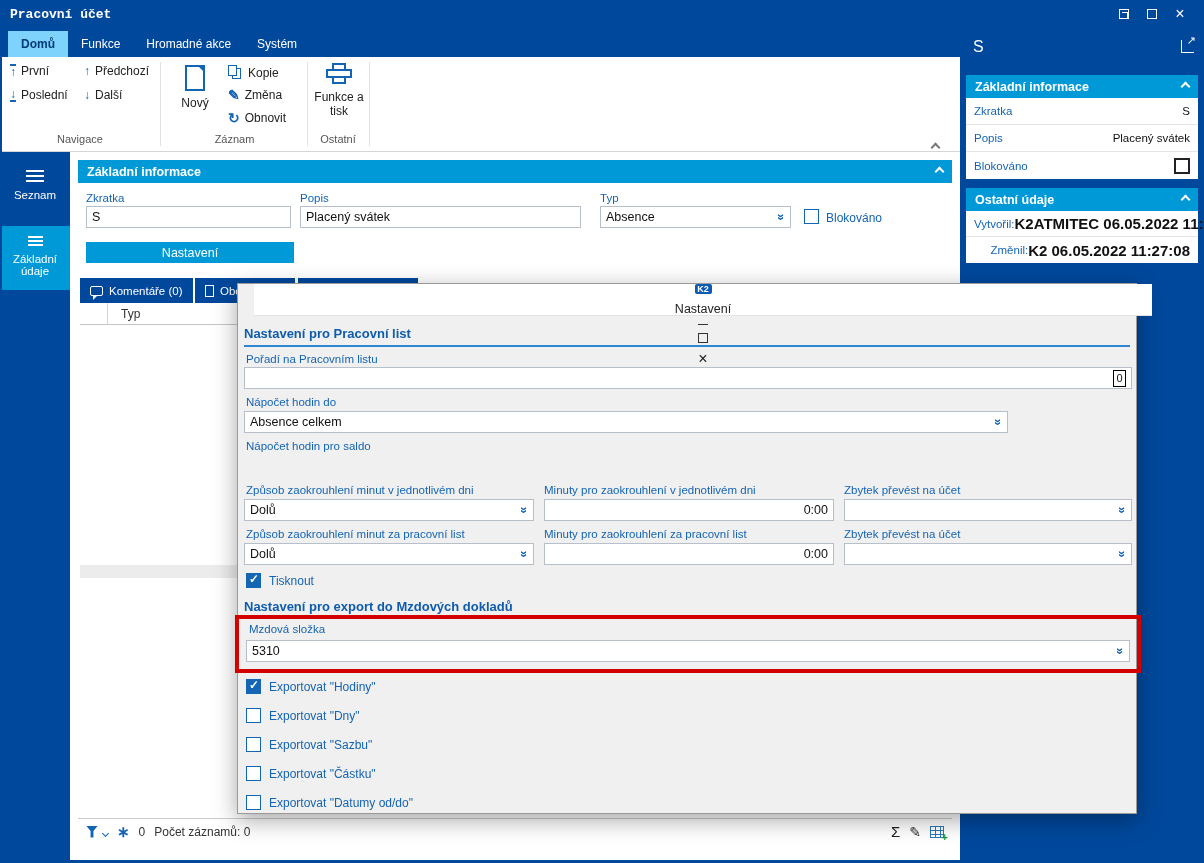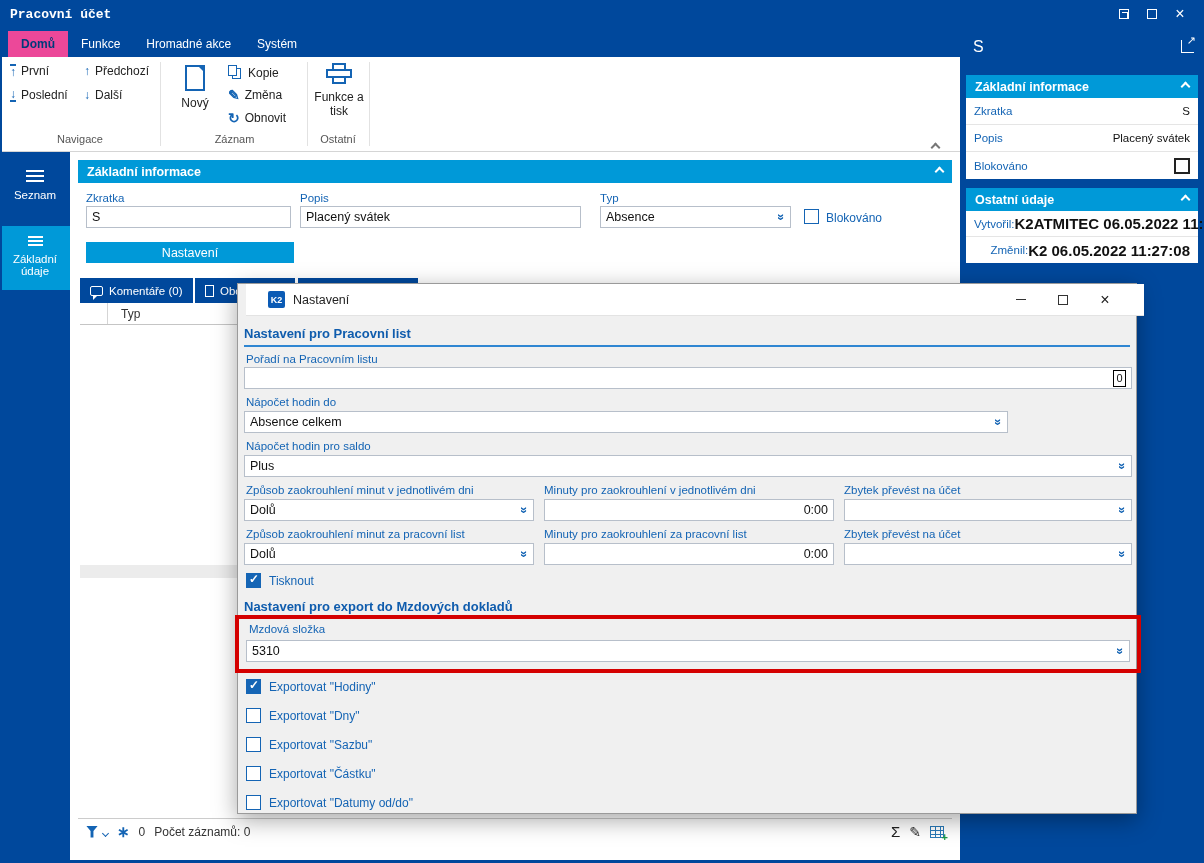--- a/index.html
+++ b/index.html
@@ -17,21 +17,21 @@
   .ic-dock::after { content:""; position:absolute; left:2px; top:2px; width:5px; height:5px;
                     border-top:1px solid #fff; border-right:1px solid #fff; }
   .ic-max { width:10px; height:10px; border:1px solid #fff; }
   .ic-close { font-size:16px; line-height:1; }
 
   .edgestrip { background:#00489c; z-index:99; }
 
   
   #tabsbar { left:0; top:28px; width:960px; height:29px; background:#00489c; display:flex; align-items:flex-end; padding-left:8px; }
   .rtab { padding:6px 13px 6px; color:#fff; font-size:12px; cursor:pointer; white-space:nowrap; }
-  .rtab.active { background:#ec4899; color:#003a7a; font-weight:bold; }
+  .rtab.active { background:#7dd3fc; color:#003a7a; font-weight:bold; }
 
   #ribbon { left:0; top:57px; width:960px; height:95px; background:#fff; border-bottom:1px solid #d5d5d5; }
   .rbtn { position:absolute; display:flex; align-items:center; gap:5px; font-size:12px; color:#222; white-space:nowrap; cursor:pointer; }
   .rico { color:#1464b4; font-size:12px; line-height:1; font-weight:bold; }
   .bar-top { border-top:2px solid #1464b4; }
   .bar-bottom { border-bottom:2px solid #1464b4; }
   .bigbtn { position:absolute; display:flex; flex-direction:column; align-items:center; gap:5px;
             font-size:12px; color:#222; text-align:center; cursor:pointer; }
   .gsep { position:absolute; top:5px; height:84px; width:0; border-left:1px solid #e2e2e2; }
   .glabel { position:absolute; top:76px; text-align:center; font-size:11px; color:#555; }
@@ -115,22 +115,22 @@
           border-bottom:1px solid #e5e5e5; font-size:11.5px; }
   .prow:last-child { border-bottom:none; }
   .prow .pl { color:#1464b4; white-space:nowrap; }
   .prow .pv { color:#111; white-space:nowrap; }
   .prow .pv.bold { font-weight:bold; font-size:15px; }
   .cbbig { width:16px; height:16px; border:2px solid #222; background:#fff; cursor:pointer; }
 
   
   #dialog { left:237px; top:283px; width:900px; height:531px; background:#f0f0f0; border:1px solid #9a9a9a;
             box-shadow:0 6px 22px rgba(0,0,0,.35); z-index:50; }
-  #dlg-titlebar { position:absolute; left:8px; top:0; width:100%; height:32px; background:#fff;
-                  border-bottom:1px solid #e3e3e3; display:flex; align-items:center; padding:0 22px; gap:8px; }
+  #dlg-titlebar { position:absolute; left:16px; top:0; width:100%; height:32px; background:#fff;
+                  border-bottom:1px solid #e3e3e3; display:flex; align-items:center; padding:0 14px; gap:8px;flex-direction:column; }
   .k2logo { width:17px; height:17px; background:#0b5bb5; color:#fff; font-size:9px; font-weight:bold;
             display:flex; align-items:center; justify-content:center; border-radius:2px; }
   #dlg-titlebar .dtitle { font-size:12.5px; color:#222; flex:1; }
   .dwbtn { width:34px; height:22px; display:flex; align-items:center; justify-content:center; color:#333; cursor:pointer; }
   .ic-min { width:10px; height:0; border-top:1.5px solid #333; }
   .ic-max2 { width:10px; height:10px; border:1.2px solid #333; }
   .ic-x { font-size:16px; line-height:1; color:#222; }
   .dheading { position:absolute; font-size:13px; font-weight:bold; color:#0f5cad; white-space:nowrap; }
   .blueline { position:absolute; border-top:2px solid #2f86d2; }
   .spinbox { width:13px; height:17px; border:1px solid #000; font-size:11px; display:flex; align-items:center;
@@ -351,24 +351,20 @@
     <span class="spinbox">0</span>
   </div>
 
   <span class="lbl" style="left:8px; top:112px;">Nápočet hodin do</span>
   <div class="inp" style="left:6px; top:127px; width:764px;">
     <span class="val">Absence celkem</span>
     <span class="lookup">»</span>
   </div>
 
   <span class="lbl" style="left:8px; top:156px;">Nápočet hodin pro saldo</span>
-  <div class="inp" style="left:6px; top:171px; width:888px;">
-    <span class="val">Plus</span>
-    <span class="lookup">»</span>
-  </div>
 
   <span class="lbl" style="left:8px; top:200px;">Způsob zaokrouhlení minut v jednotlivém dni</span>
   <span class="lbl" style="left:306px; top:200px;">Minuty pro zaokrouhlení v jednotlivém dni</span>
   <span class="lbl" style="left:606px; top:200px;">Zbytek převést na účet</span>
   <div class="inp" style="left:6px; top:215px; width:290px;">
     <span class="val">Dolů</span>
     <span class="lookup">»</span>
   </div>
   <div class="inp alignright" style="left:306px; top:215px; width:290px;">
     <span class="val">0:00</span>

